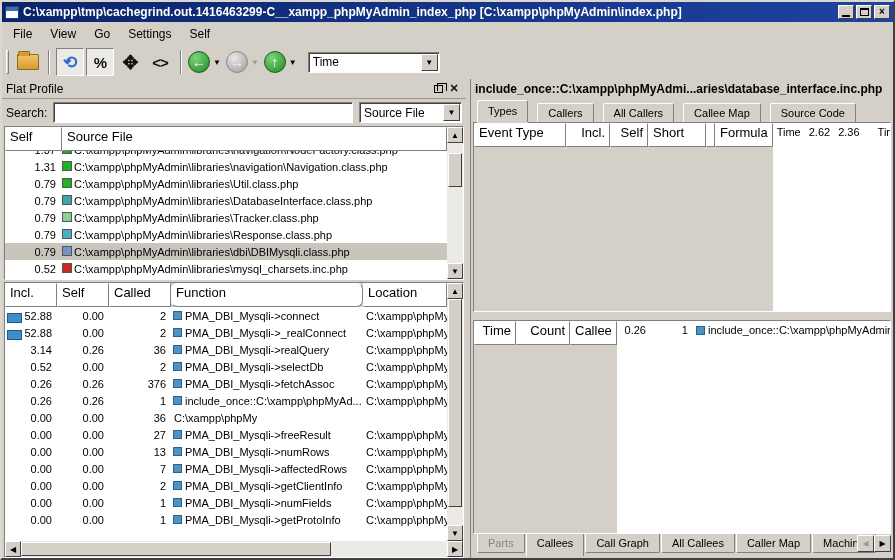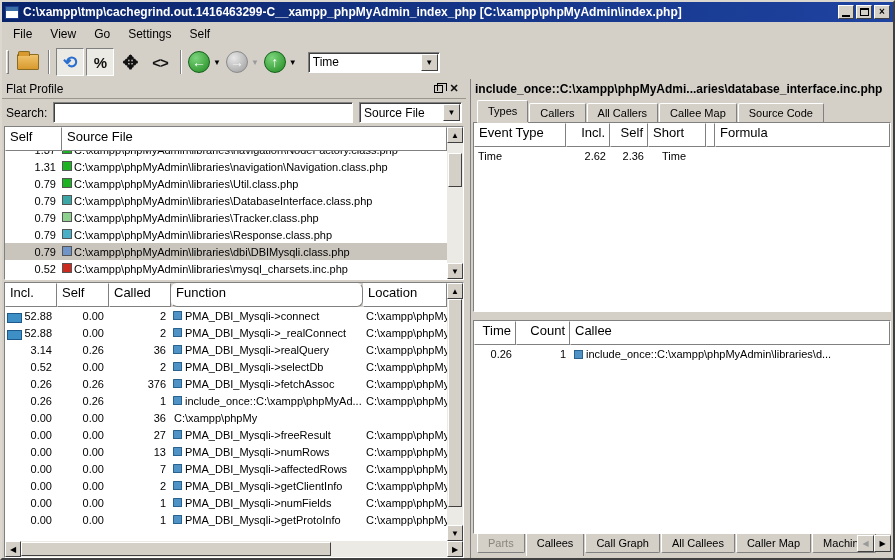--- a/index.html
+++ b/index.html
@@ -53,21 +53,21 @@
   .dock-caption .cap { flex:1 1 auto; }
   .dock-ic { width:16px; height:14px; display:flex; align-items:center; justify-content:center; font-size:11px; font-weight:bold; color:#111;}
   .float-glyph { width:9px; height:8px; border:1px solid #000; position:relative; background:#d4d0c8;}
   .float-glyph::before{ content:""; position:absolute; left:2px; top:-3px; width:8px; height:7px; border:1px solid #000; border-bottom:none; }
 
   .search-row { height:27px; display:flex; align-items:center; padding:2px 4px; gap:6px; flex:0 0 auto;}
   .search-input { flex:1 1 auto; height:21px; background:#fff; border:1px solid #808080; border-right-color:#fff; border-bottom-color:#fff; box-shadow:inset 1px 1px 0 #404040; }
   .combo-group { width:103px; flex:0 0 auto;}
 
   
-  .tablebox { border:1px solid; border-color:#808080 #fff #fff #808080; background:#fff; position:relative; overflow:hidden; display:flex; flex-direction:column;}
+  .tablebox { border:1px solid; border-color:#808080 #fff #fff #808080; background:#fff; position:relative; overflow:hidden; display:flex; }
   .thead { display:flex; flex:0 0 auto; background:#d4d0c8; }
   .hcell { height:24px; background:#ffffff; border:1px solid; border-color:#fff #808080 #808080 #fff; padding:1px 4px; font-size:13px; white-space:nowrap; overflow:hidden; }
   .rows { flex:1 1 auto; overflow:hidden; background:#fff; position:relative;}
 
   
   .vscroll { width:16px; flex:0 0 auto; background:#eceae4; display:flex; flex-direction:column; }
   .sbtn { width:16px; height:16px; background:#d4d0c8; border:1px solid; border-color:#fff #404040 #404040 #fff; font-size:8px; display:flex; align-items:center; justify-content:center; color:#000; flex:0 0 auto;}
   .sthumb { background:#d4d0c8; border:1px solid; border-color:#fff #404040 #404040 #fff; width:14px; margin:0 1px; flex:0 0 auto;}
   .strack { flex:1 1 auto; }
   .hscroll { height:16px; display:flex; flex:0 0 auto; background:#eceae4;}
@@ -92,21 +92,21 @@
   .grow { display:flex; height:17px; align-items:center; font-size:11px; white-space:nowrap;}
   .grow .num { text-align:right; padding-right:5px; flex:0 0 auto; position:relative;}
   .grow .fn { display:flex; align-items:center; overflow:hidden; flex:0 0 auto; padding-left:2px;}
   .grow .loc { overflow:hidden; padding-left:3px; }
   .bar-ic { position:absolute; left:2px; top:3px; width:15px; height:10px; background:#3e8fc6; border:1px solid #1d5a8a; }
   .fsq { width:9px; height:9px; background:#4f93c6; border:1px solid #2a628e; display:inline-block; margin-right:3px; flex:0 0 auto;}
 
   
   .detail-header { height:20px; font-weight:bold; font-size:12px; padding:2px 2px 0 2px; white-space:nowrap; overflow:hidden; flex:0 0 auto;}
   .tabbar { height:22px; display:flex; align-items:flex-end; padding-left:4px; flex:0 0 auto; position:relative;}
-  .tab { border:1px solid #808080; border-top-color:#fff; border-left-color:#fff; border-bottom:none; border-radius:2px 2px 0 0; background:#d4d0c8; padding:3px 10px 3px 10px; font-size:11px; margin-right:1px; height:19px; white-space:nowrap;}
+  .tab { border:1px solid #808080; border-top-color:#fff; border-left-color:#fff; border-bottom:none; border-radius:2px 2px 0 0; background:#d4d0c8; padding:3px 10px 3px 10px; font-size:11px; margin-right:9px; height:19px; white-space:nowrap;}
   .tab.active { height:22px; padding-top:4px; position:relative; z-index:2; box-shadow:0 1px 0 #d4d0c8;}
   .tabbar-bottom { align-items:flex-start; padding-left:4px; overflow:hidden;}
   .tab-b { border:1px solid #808080; border-left-color:#fff; border-top:none; border-radius:0 0 2px 2px; background:#d4d0c8; padding:3px 10px; font-size:11px; margin-right:1px; height:19px; white-space:nowrap;}
   .tab-b.active { height:29px; position:relative; z-index:2; box-shadow:0 -1px 0 #d4d0c8;}
   .tab-b.disabled { color:#8a867e; }
   .tabscroll { position:absolute; right:0; top:1px; display:flex; }
   .tabscroll .sbtn { height:17px; width:17px; font-size:8px;}
   .tabscroll .sbtn.disabled { color:#9a9a9a; }
 
   .types-table { height:190px; flex:0 0 auto; }

